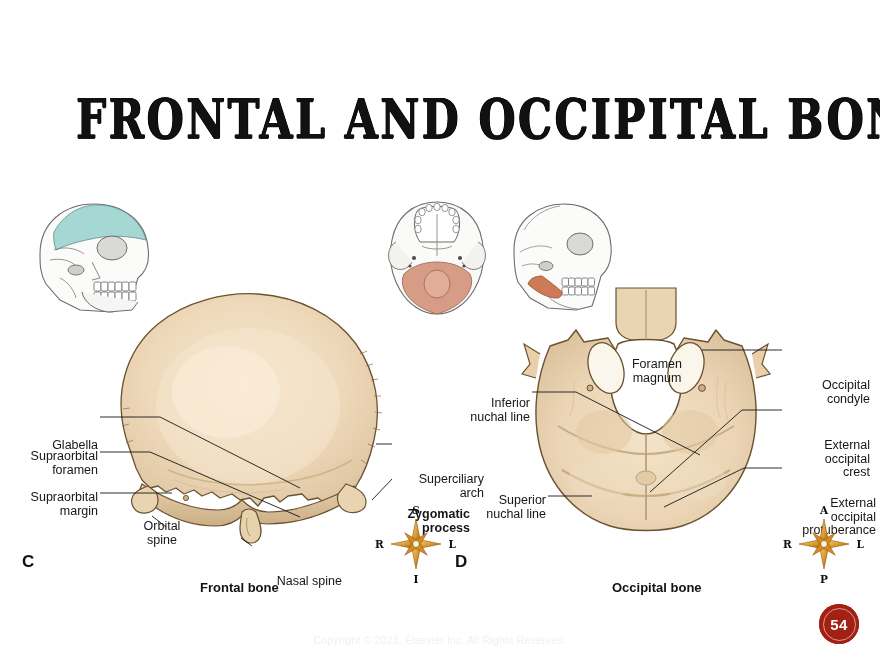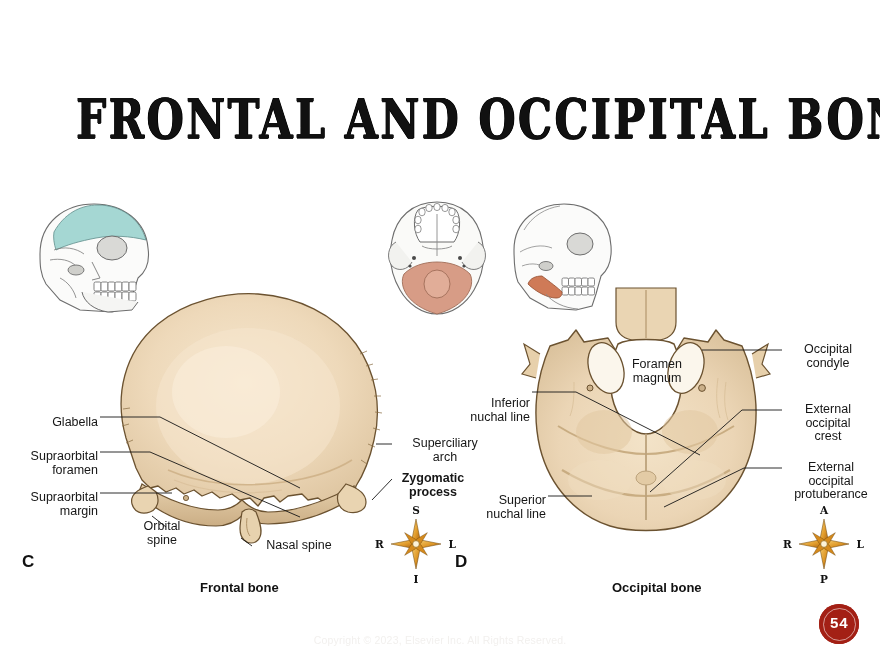--- a/index.html
+++ b/index.html
@@ -43,21 +43,21 @@
   
   .lbl {
     position: absolute;
     font-family: "Liberation Sans", sans-serif;
     font-size: 12.5px;
     line-height: 13.5px;
     color: #161616;
     white-space: pre-line;
   }
   .lbl.right  { text-align: right; margin-top: 12px; }
-  .lbl.left   { text-align: center; }
+  .lbl.left   { text-align: right; margin-top: 36px; }
   .lbl.center { text-align: center; }
 
   .caption {
     position: absolute;
     font-family: "Liberation Sans", sans-serif;
     font-size: 13px;
     font-weight: bold;
     color: #111;
     white-space: nowrap;
     margin-top: 24px;
@@ -115,21 +115,21 @@
   }
   #page-badge::before {
     content: "";
     position: absolute;
     left: 3.5px; top: 3.5px; right: 3.5px; bottom: 3.5px;
     border-radius: 50%;
     border: 1.2px solid rgba(255,255,255,0.55);
   }
   #page-badge-num {
     position: relative;
-    font-family: Liberation Mono, monospace;
+    font-family: Liberation Sans, sans-serif;
     font-size: 15px;
     font-weight: bold;
     color: #ffffff;
     letter-spacing: 0.3px;
   }
 
   
   #copyright {
     position: absolute;
     left: 0;
@@ -367,21 +367,21 @@
 
       <path d="M532 392 L576 392 L700 455"></path>
       <path d="M548 496 L592 496"></path>
 
       <path d="M782 350 L702 350"></path>
       <path d="M782 410 L742 410 L650 492"></path>
       <path d="M782 468 L744 468 L664 507"></path>
     </g>
   </svg>
 
-  <div class="lbl right" style="left:20px; top:404px; width:78px;text-align:right;">Glabella</div>
+  <div class="lbl right" style="left:20px; top:427px; width:78px;text-align:right;">Glabella</div>
   <div class="lbl right" style="left:14px; top:438px; width:84px;">Supraorbital
 foramen</div>
   <div class="lbl right" style="left:14px; top:479px; width:84px;">Supraorbital
 margin</div>
   <div class="lbl center" style="left:134px; top:520px; width:56px;">Orbital
 spine</div>
   <div class="lbl left" style="left:256px; top:539px; width:86px;">Nasal spine</div>
   <div class="lbl left" style="left:406px; top:437px; width:78px;">Superciliary
 arch</div>
   <div class="lbl left" style="left:396px; top:472px; width:74px;font-weight:bold;">Zygomatic

